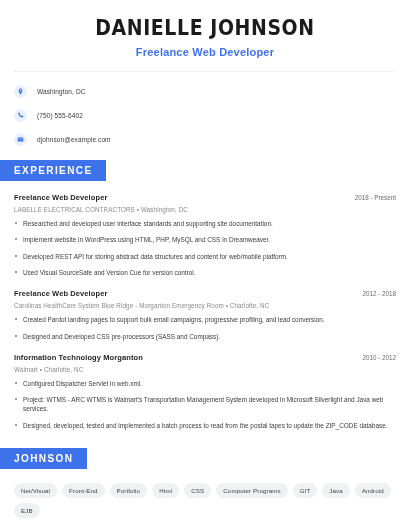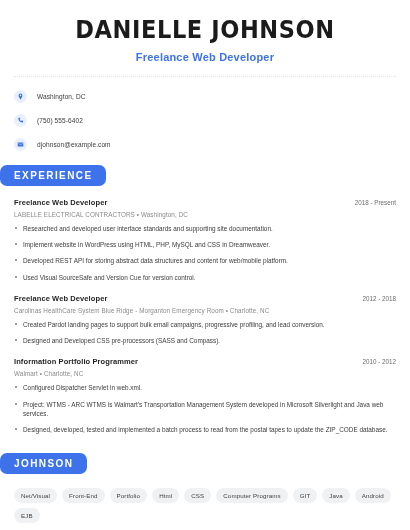--- a/index.html
+++ b/index.html
@@ -22,21 +22,21 @@
     box-sizing: border-box;
     padding: 0;
   }
 
   
   .header {
     padding: 16px 14px 0 14px;
     text-align: center;
   }
   .name {
-    font-size: 25px;
+    font-size: 21px;
     font-weight: 700;
     letter-spacing: 0.6px;
     color: #1b1b1b;
     line-height: 1.15;
     margin: 0;
     font-family: "DejaVu Sans", sans-serif;
     font-stretch: condensed;
   }
   .job-title {
     margin-top: 6px;
@@ -82,21 +82,20 @@
   
   .section-badge {
     display: inline-block;
     background: #3d72ea;
     color: #ffffff;
     font-size: 10px;
     font-weight: 700;
     letter-spacing: 1.4px;
     padding: 5px 14px 5px 14px;
     margin-left: 0;
-    border-radius: 7px;
   }
   .section-wrap { margin-top: 14px; }
 
   
   .exp-block { padding: 0 14px; }
   .exp-item { margin-top: 12px; }
   .exp-head {
     display: flex;
     justify-content: space-between;
     align-items: baseline;
@@ -231,21 +230,21 @@
         </div>
         <div class="exp-company">Carolinas HealthCare System Blue Ridge - Morganton Emergency Room  •  Charlotte, NC</div>
         <ul class="bullets">
           <li>Created Pardot landing pages to support bulk email campaigns, progressive profiling, and lead conversion.</li>
           <li>Designed and Developed CSS pre-processors (SASS and Compass).</li>
         </ul>
       </div>
 
       <div class="exp-item">
         <div class="exp-head">
-          <div class="exp-role">Information Portfolio Programmer</div>
+          <div class="exp-role">Information Technology Morganton</div>
           <div class="exp-dates">2010 - 2012</div>
         </div>
         <div class="exp-company">Walmart  •  Charlotte, NC</div>
         <ul class="bullets">
           <li>Configured Dispatcher Servlet in web.xml.</li>
           <li>Project: WTMS - ARC WTMS is Walmart's Transportation Management System developed in Microsoft Silverlight and Java web services.</li>
           <li>Designed, developed, tested and implemented a batch process to read from the postal tapes to update the ZIP_CODE database.</li>
         </ul>
       </div>
 

